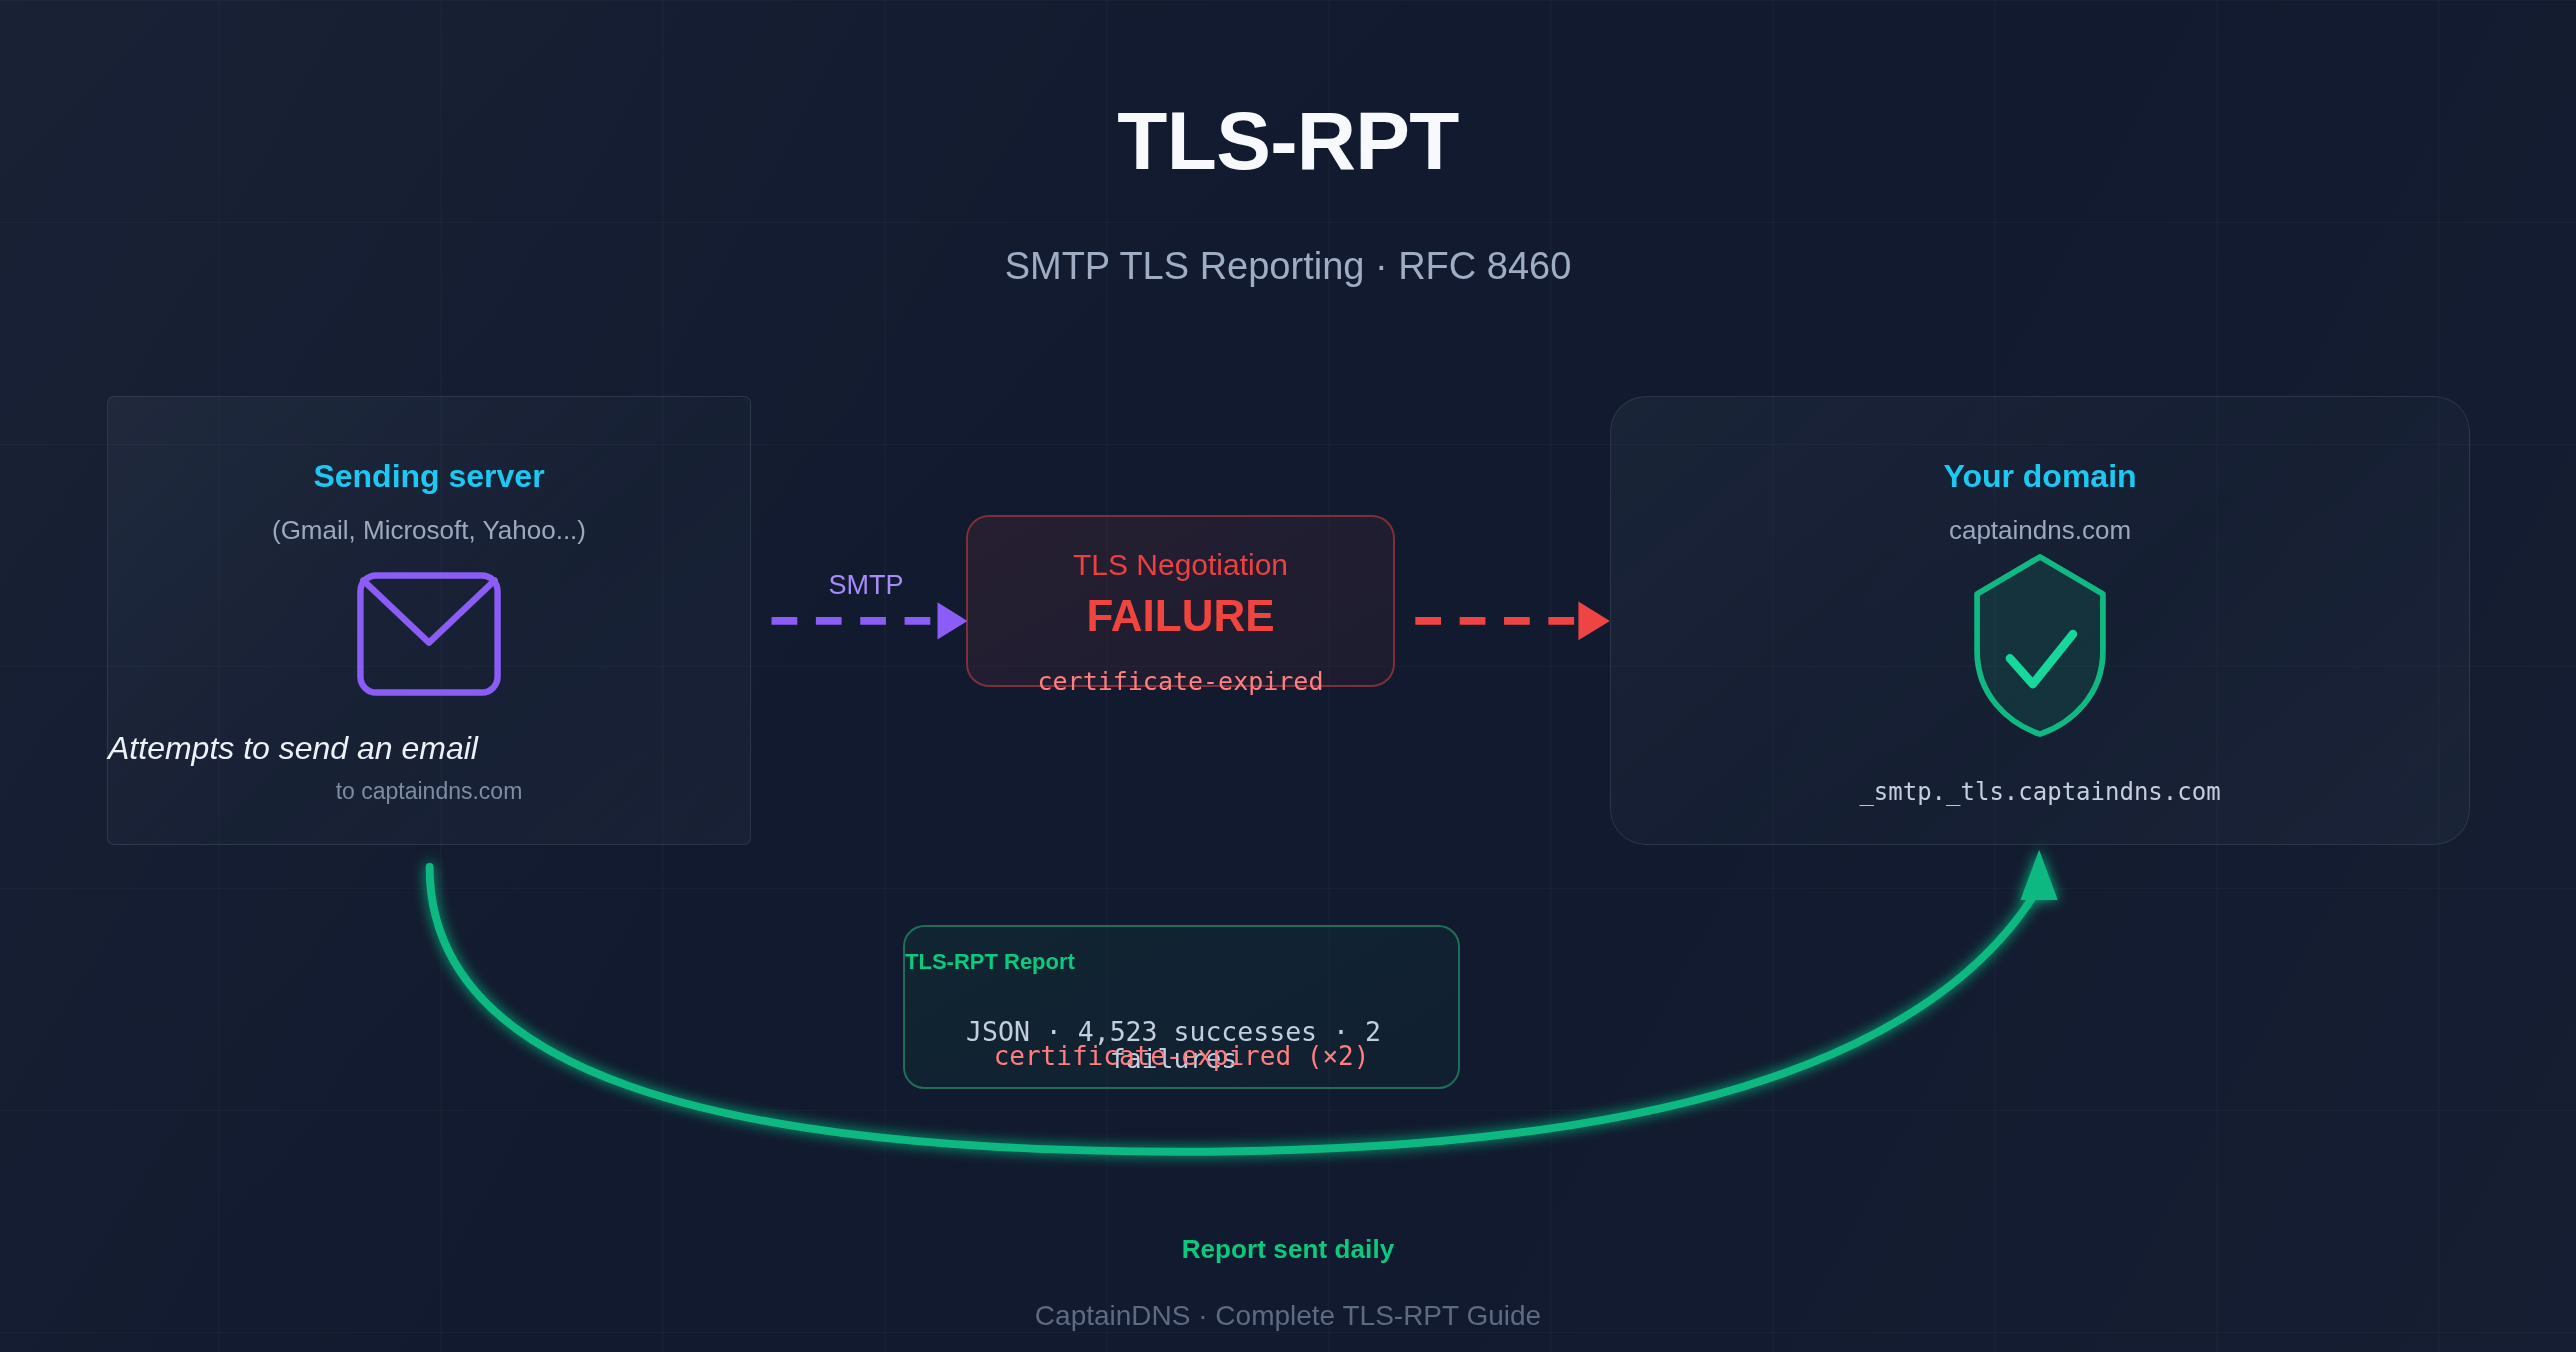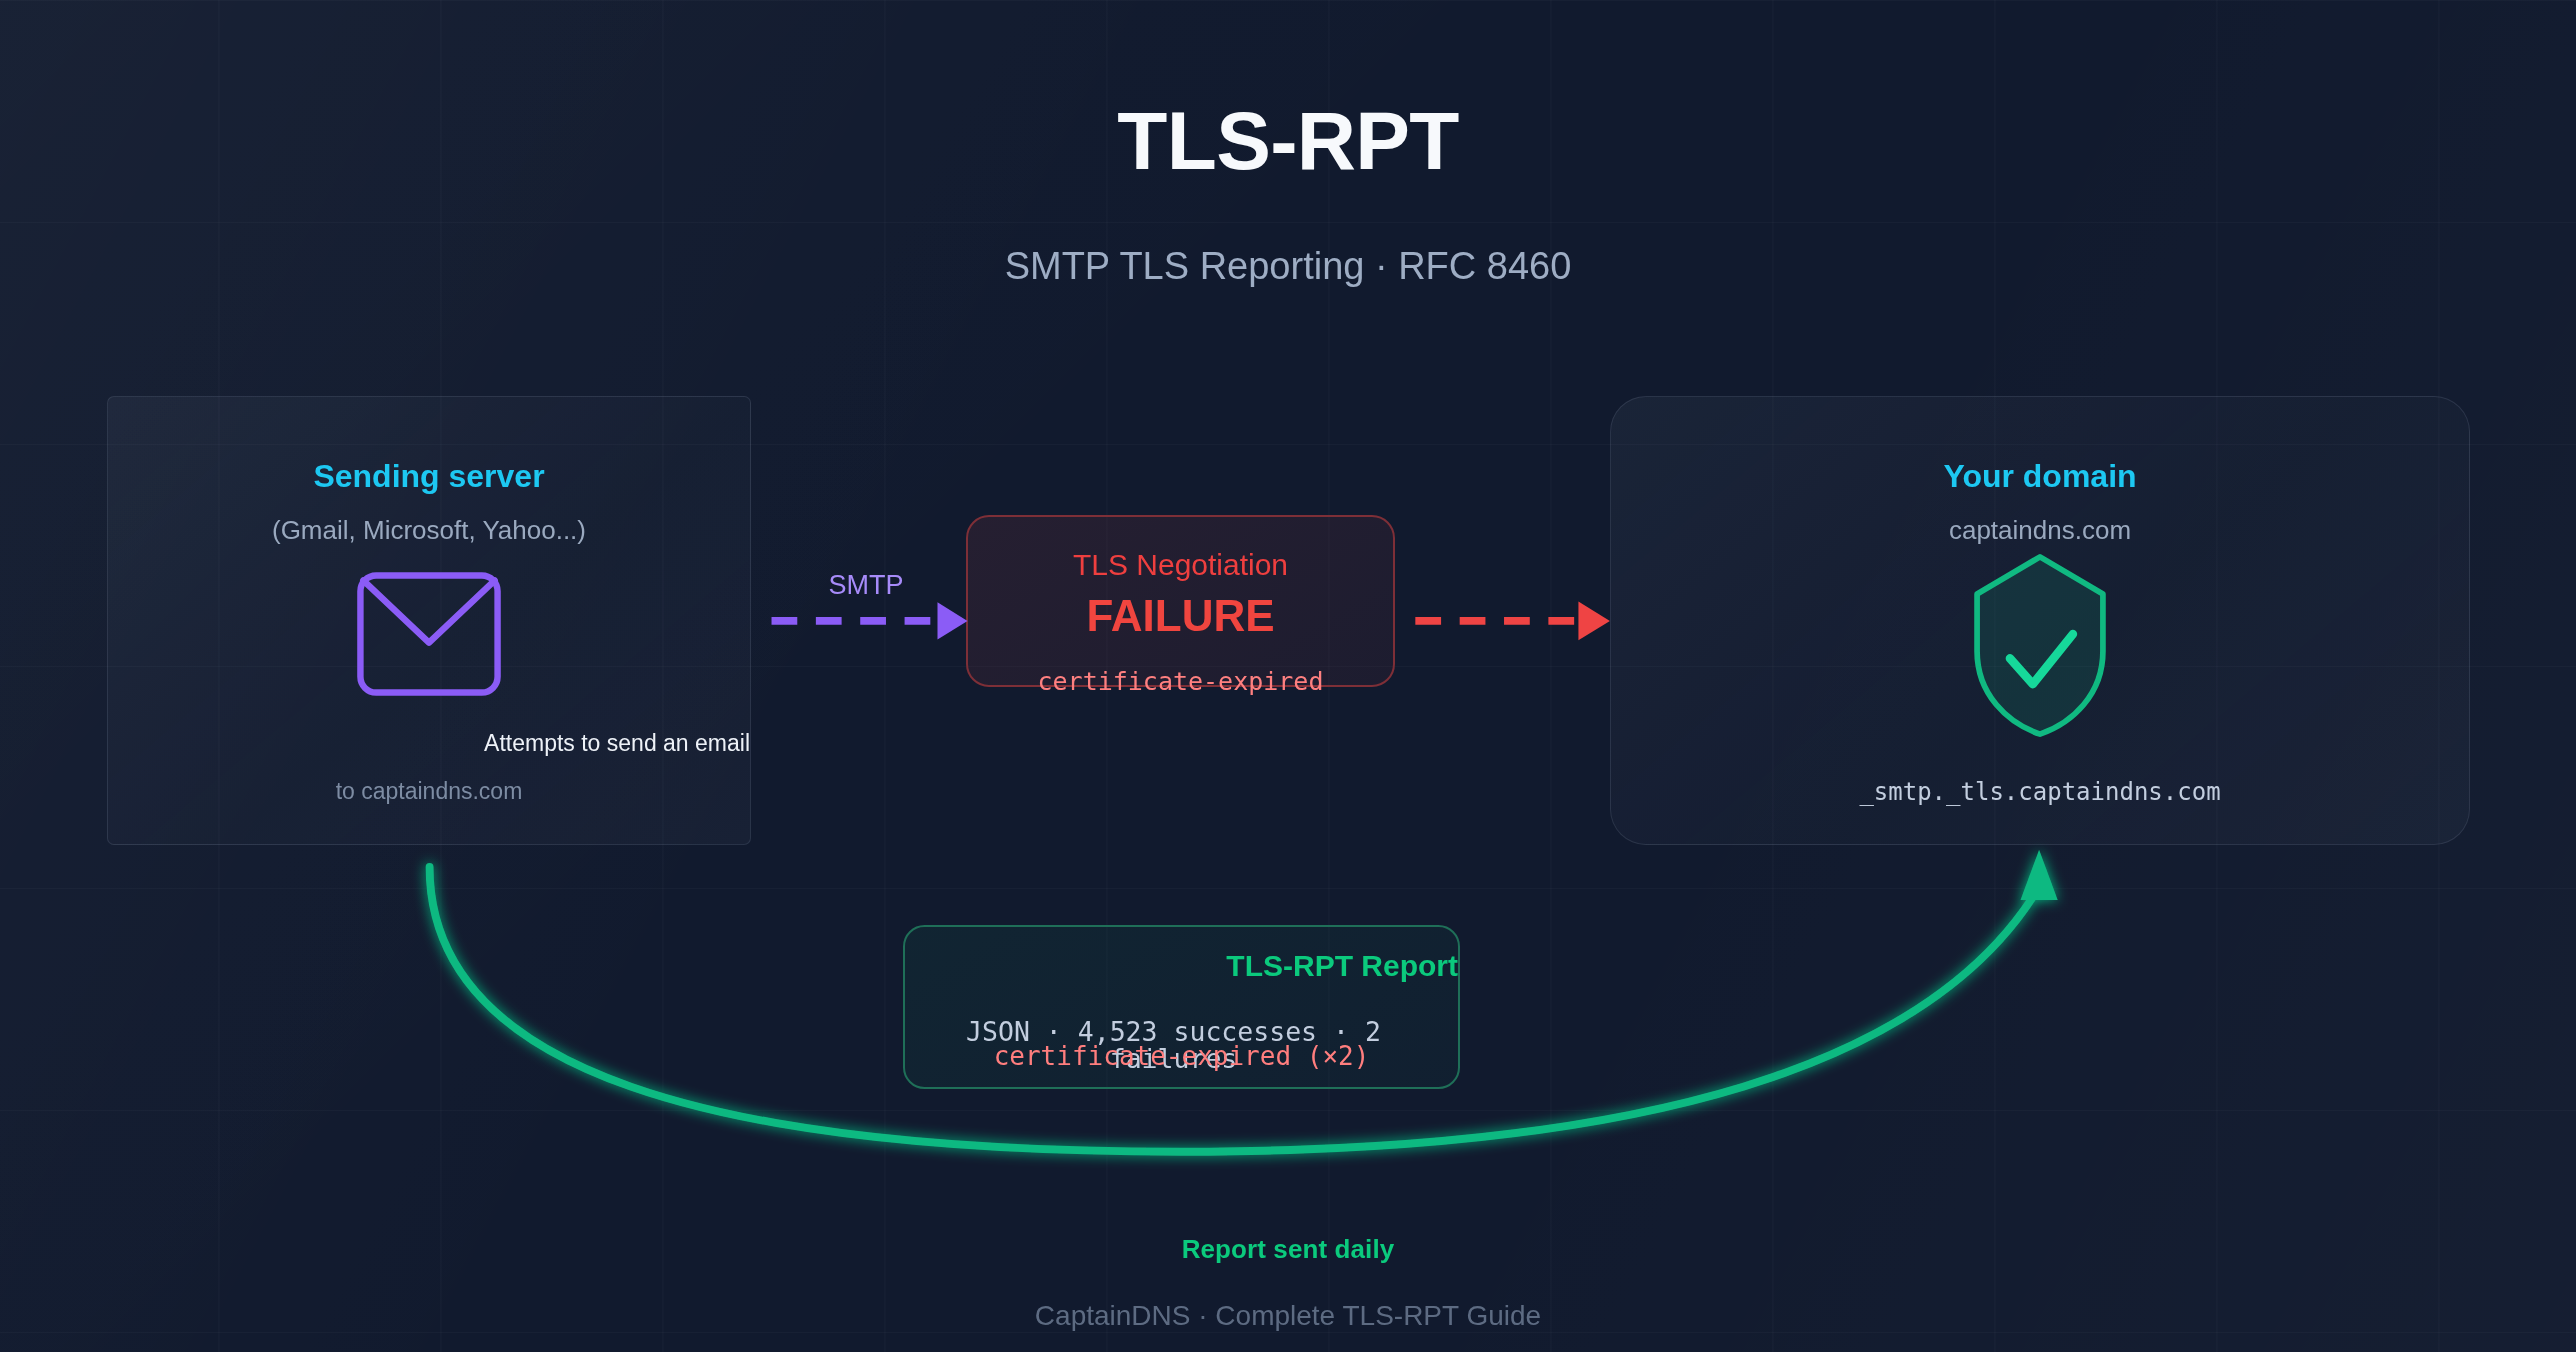--- a/index.html
+++ b/index.html
@@ -88,25 +88,26 @@
     left: 0; right: 0; top: 120px;
     text-align: center;
     font-size: 26px;
     font-weight: 400;
     color: #9aa9bf;
     line-height: 1;
   }
   .panel-caption {
     position: absolute;
     left: 0; right: 0;
-    text-align: right;
-    font-size: 23px;
+    text-align: left;
+    font-size: 32px;
     font-weight: 400;
     color: #eef2f8;
     line-height: 1;
+    font-style: italic;
   }
   #left-caption { top: 335px; }
   .panel-foot {
     position: absolute;
     left: 0; right: 0;
     text-align: center;
     font-size: 23px;
     color: #7d8ca3;
     line-height: 1;
   }
@@ -188,21 +189,21 @@
     position: absolute;
     left: 903px; top: 925px;
     width: 557px; height: 164px;
     box-sizing: border-box;
     border: 2.1px solid #1f6f58;
     border-radius: 21.5px;
     background: linear-gradient(150deg, rgba(16,92,72,0.16) 0%, rgba(16,80,70,0.10) 100%);
   }
   #report-title {
     position: absolute; left: 0; right: 0; top: 23.6px;
-    text-align: right; font-size: 30px; font-weight: 700;
+    text-align: left; font-size: 22px; font-weight: 700;
     color: #0bca7d; line-height: 1;
   }
   #report-stats {
     position: absolute; left: 0; right: 16px; top: 72px;
     text-align: center;
     font-family: "DejaVu Sans Mono", "Liberation Mono", monospace;
     font-size: 26.5px; color: #c3cedf; line-height: 1; margin-top: 20px;
   }
   #report-error {
     position: absolute; left: 0; right: 0; top: 116px;

